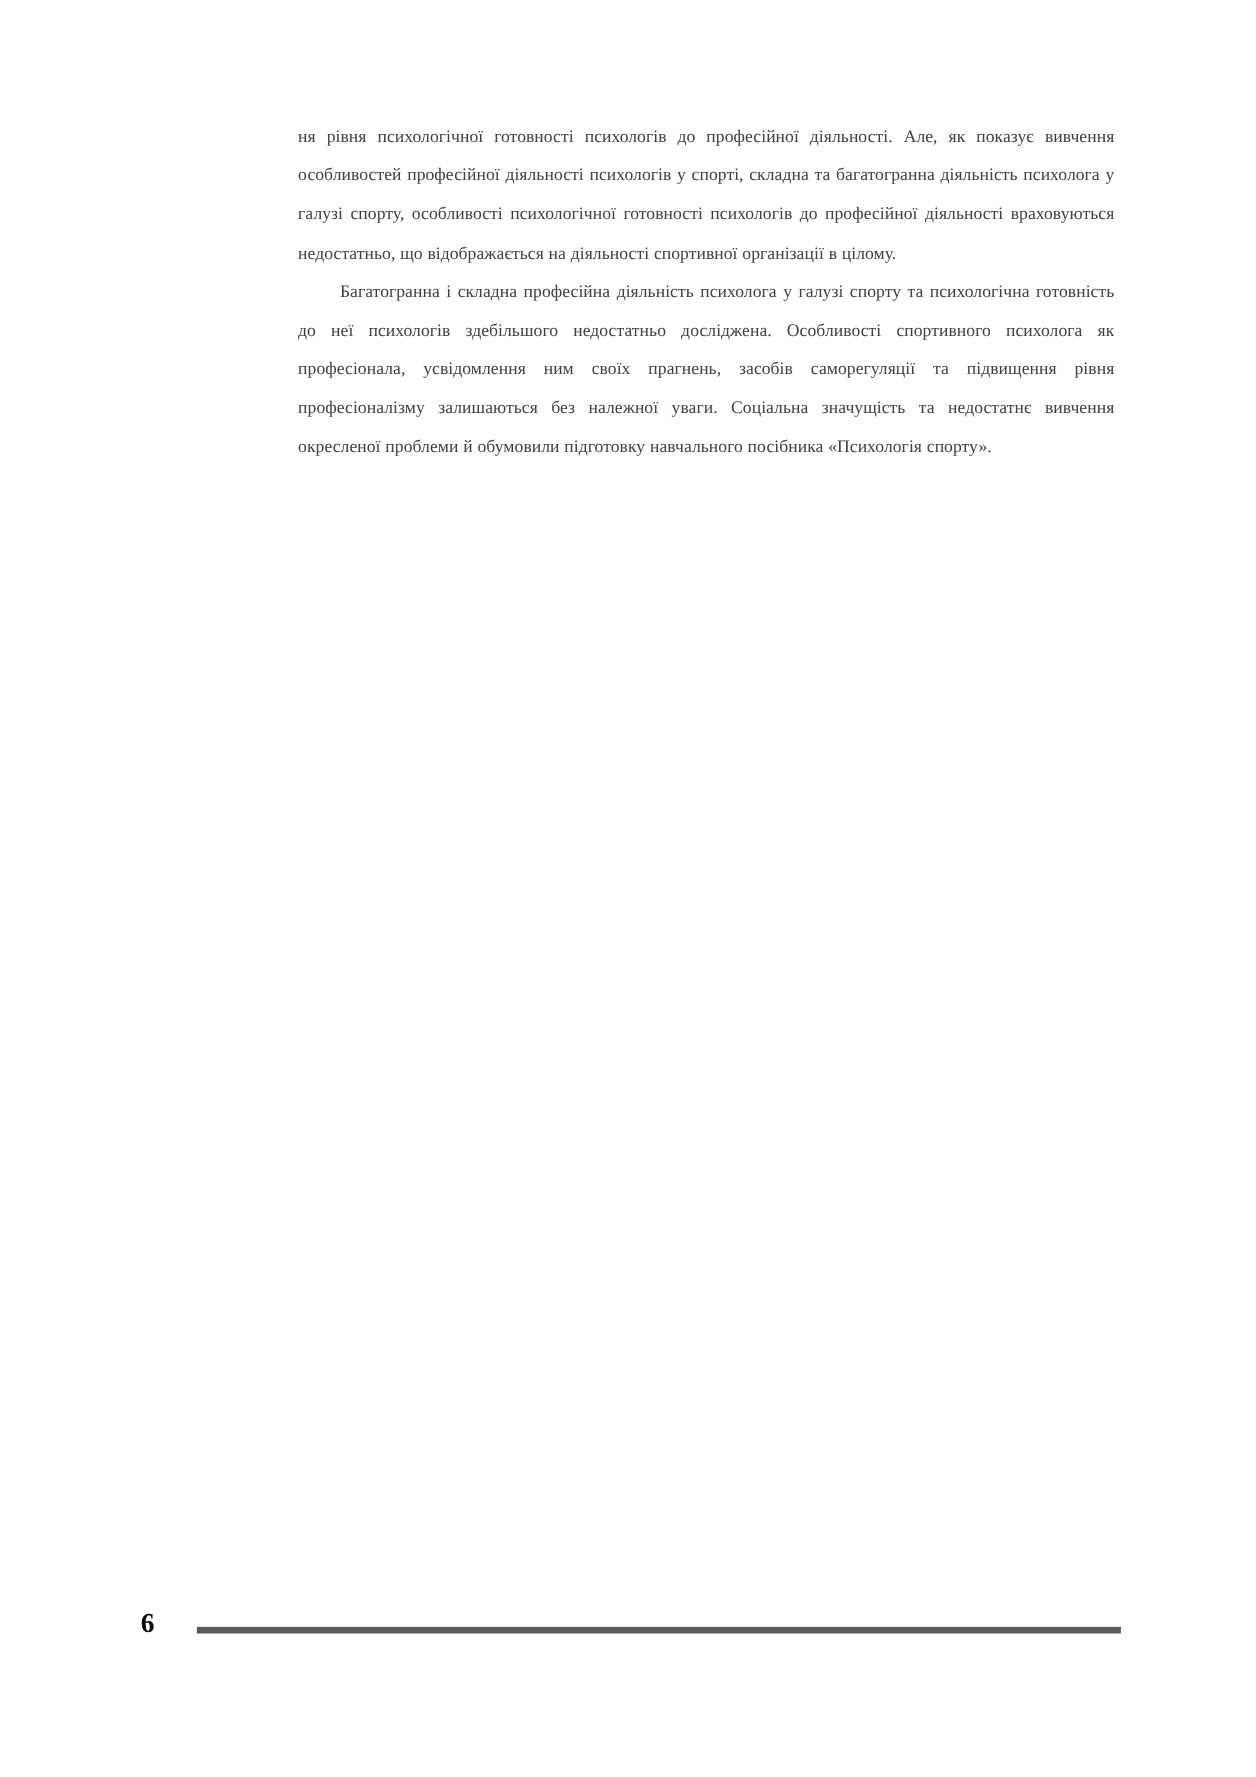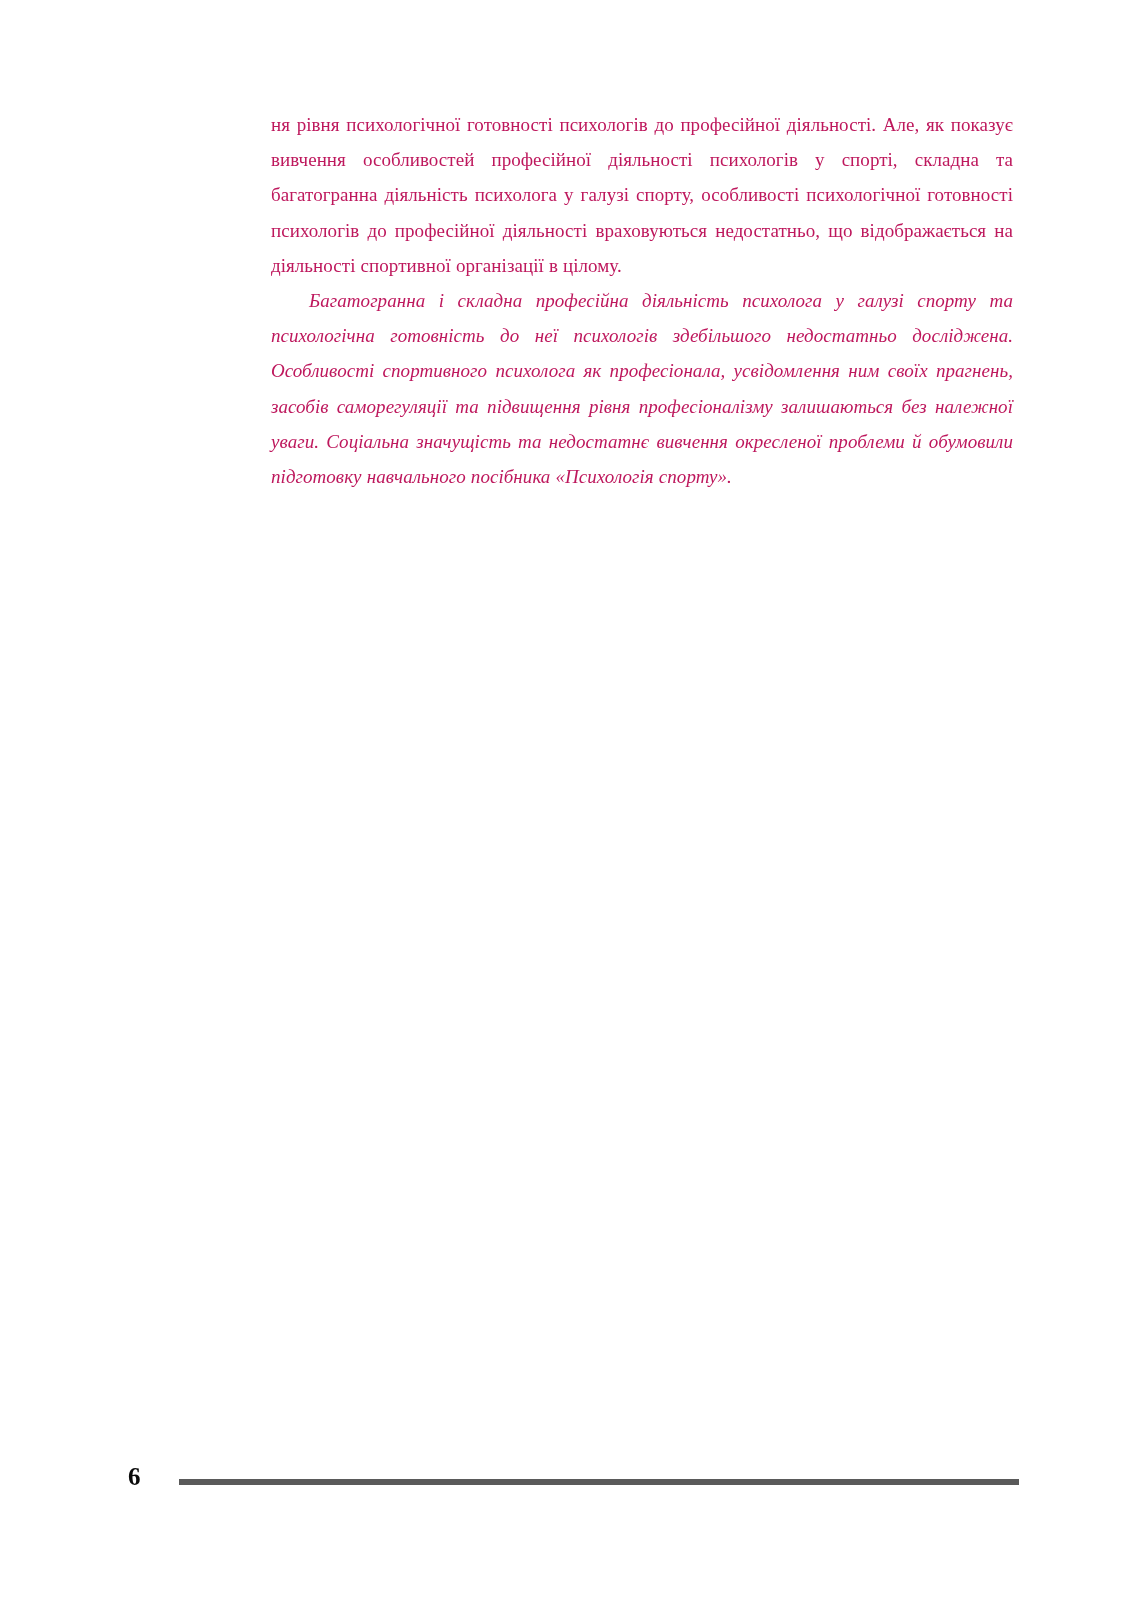--- a/index.html
+++ b/index.html
@@ -31,40 +31,39 @@
     position: absolute;
     left: 271px;
     top: 107px;
     width: 742px;
   }
 
   .para {
     margin: 0;
     text-align: justify;
     text-justify: inter-word;
-    font-size: 19px;
+    font-size: 16px;
     line-height: 35.2px;
     letter-spacing: 0.05px;
     word-spacing: 0.3px;
-    color: #be185d;
+    color: #404040;
     hyphens: manual;
   }
 
   .para + .para {
     margin-top: 0;
   }
 
   .para-indent {
     text-indent: 38px;
   }
 
   
   .para:last-child {
     text-align-last: left;
-    font-style: italic;
   }
 
   
   .footer {
     position: absolute;
     left: 0;
     top: 1462px;
     width: 1142px;
     height: 50px;
   }

